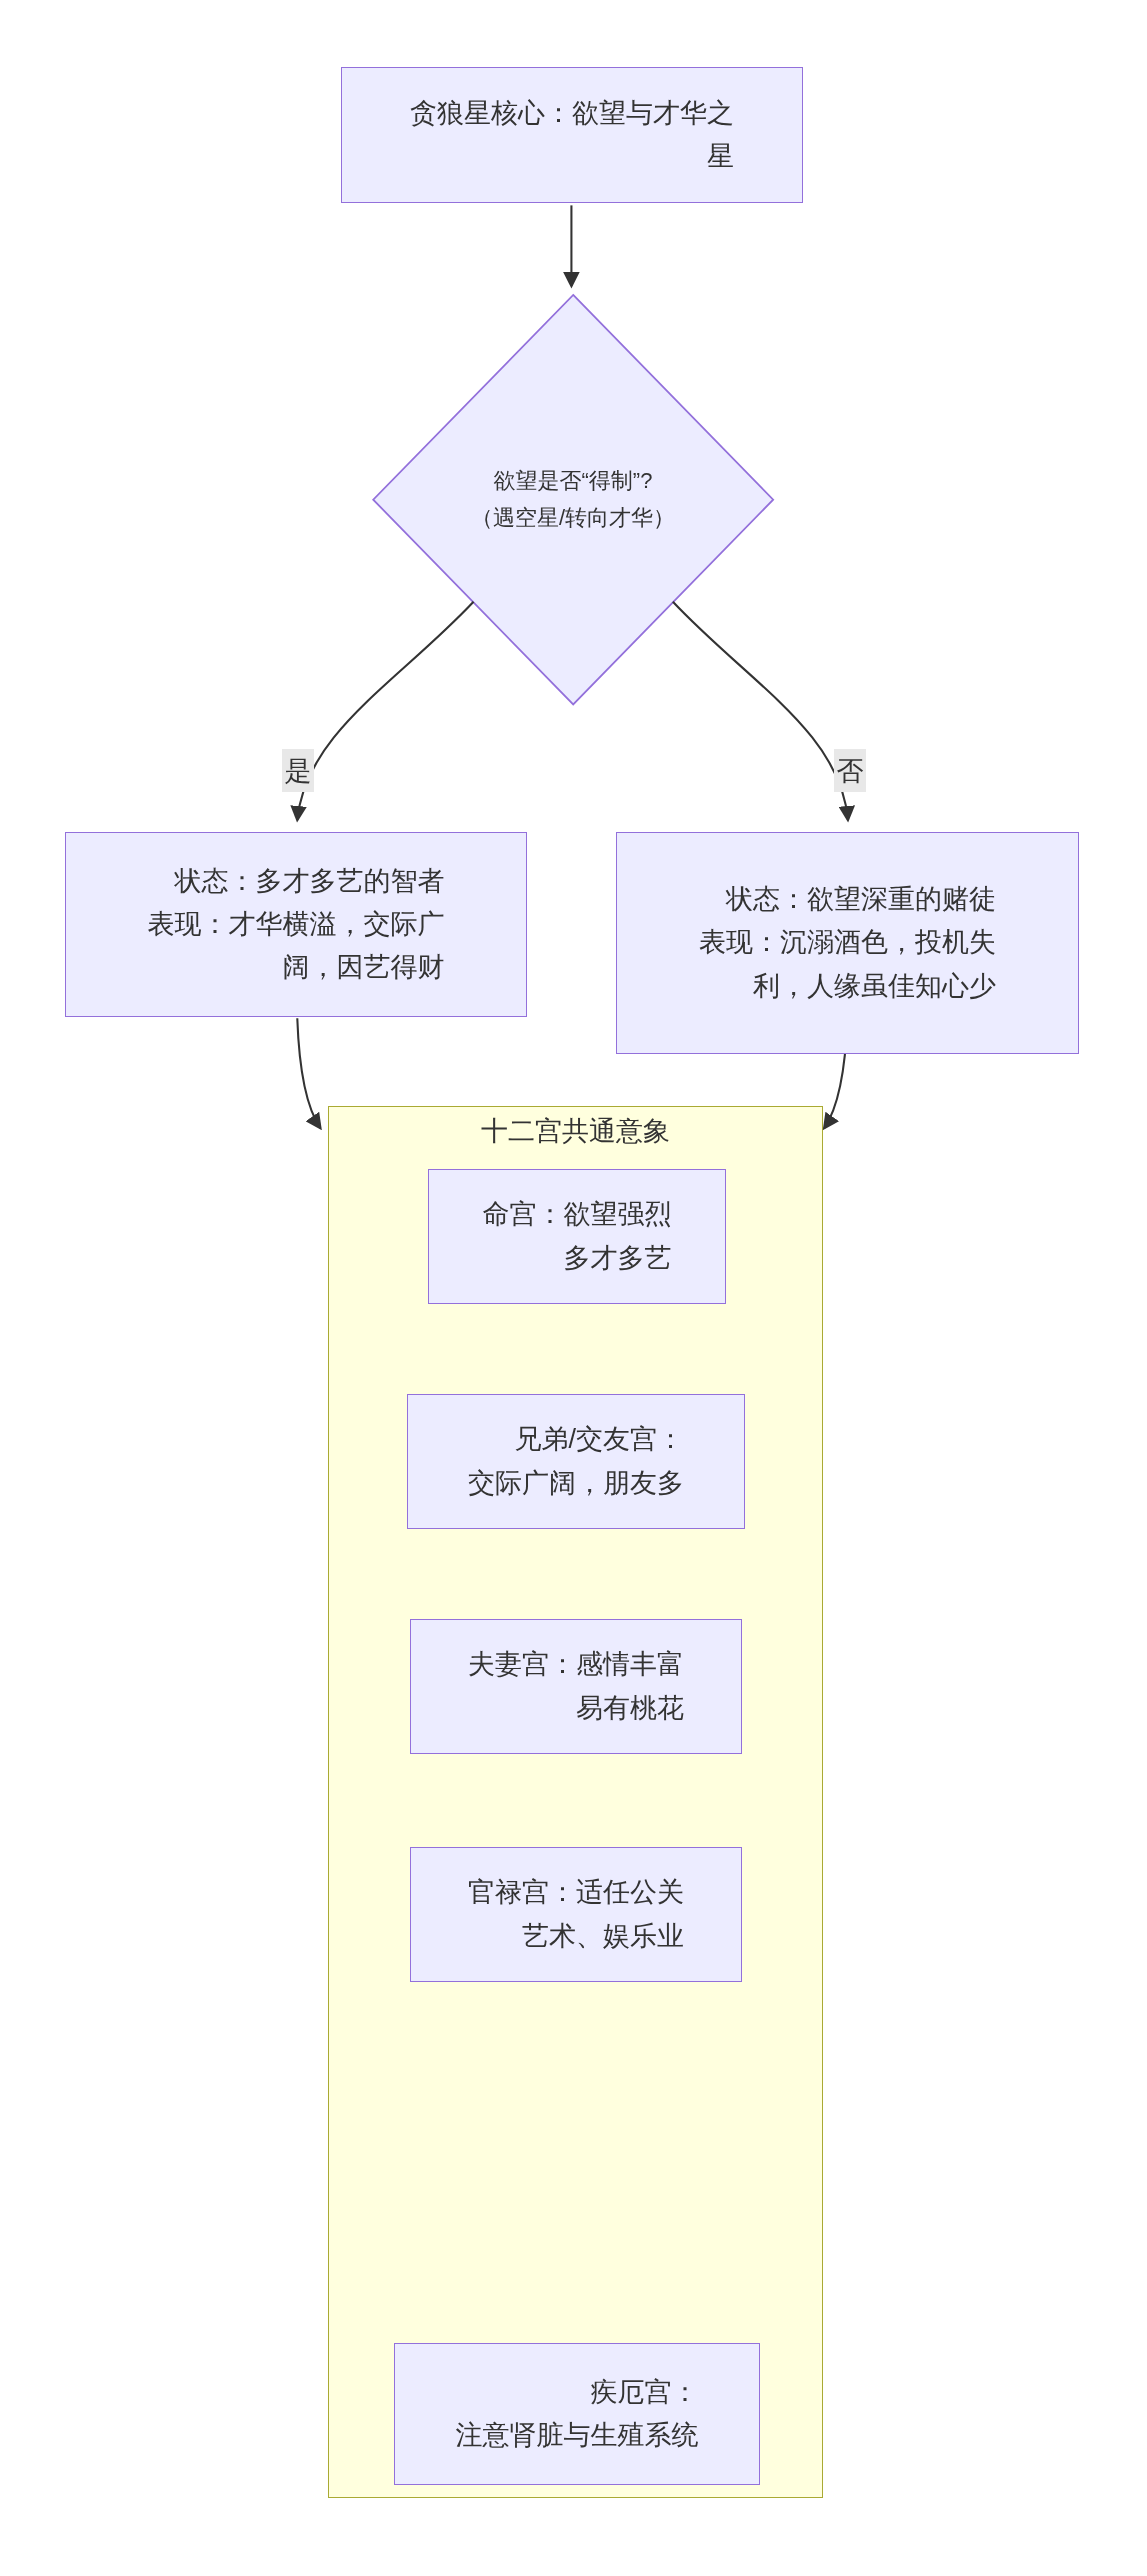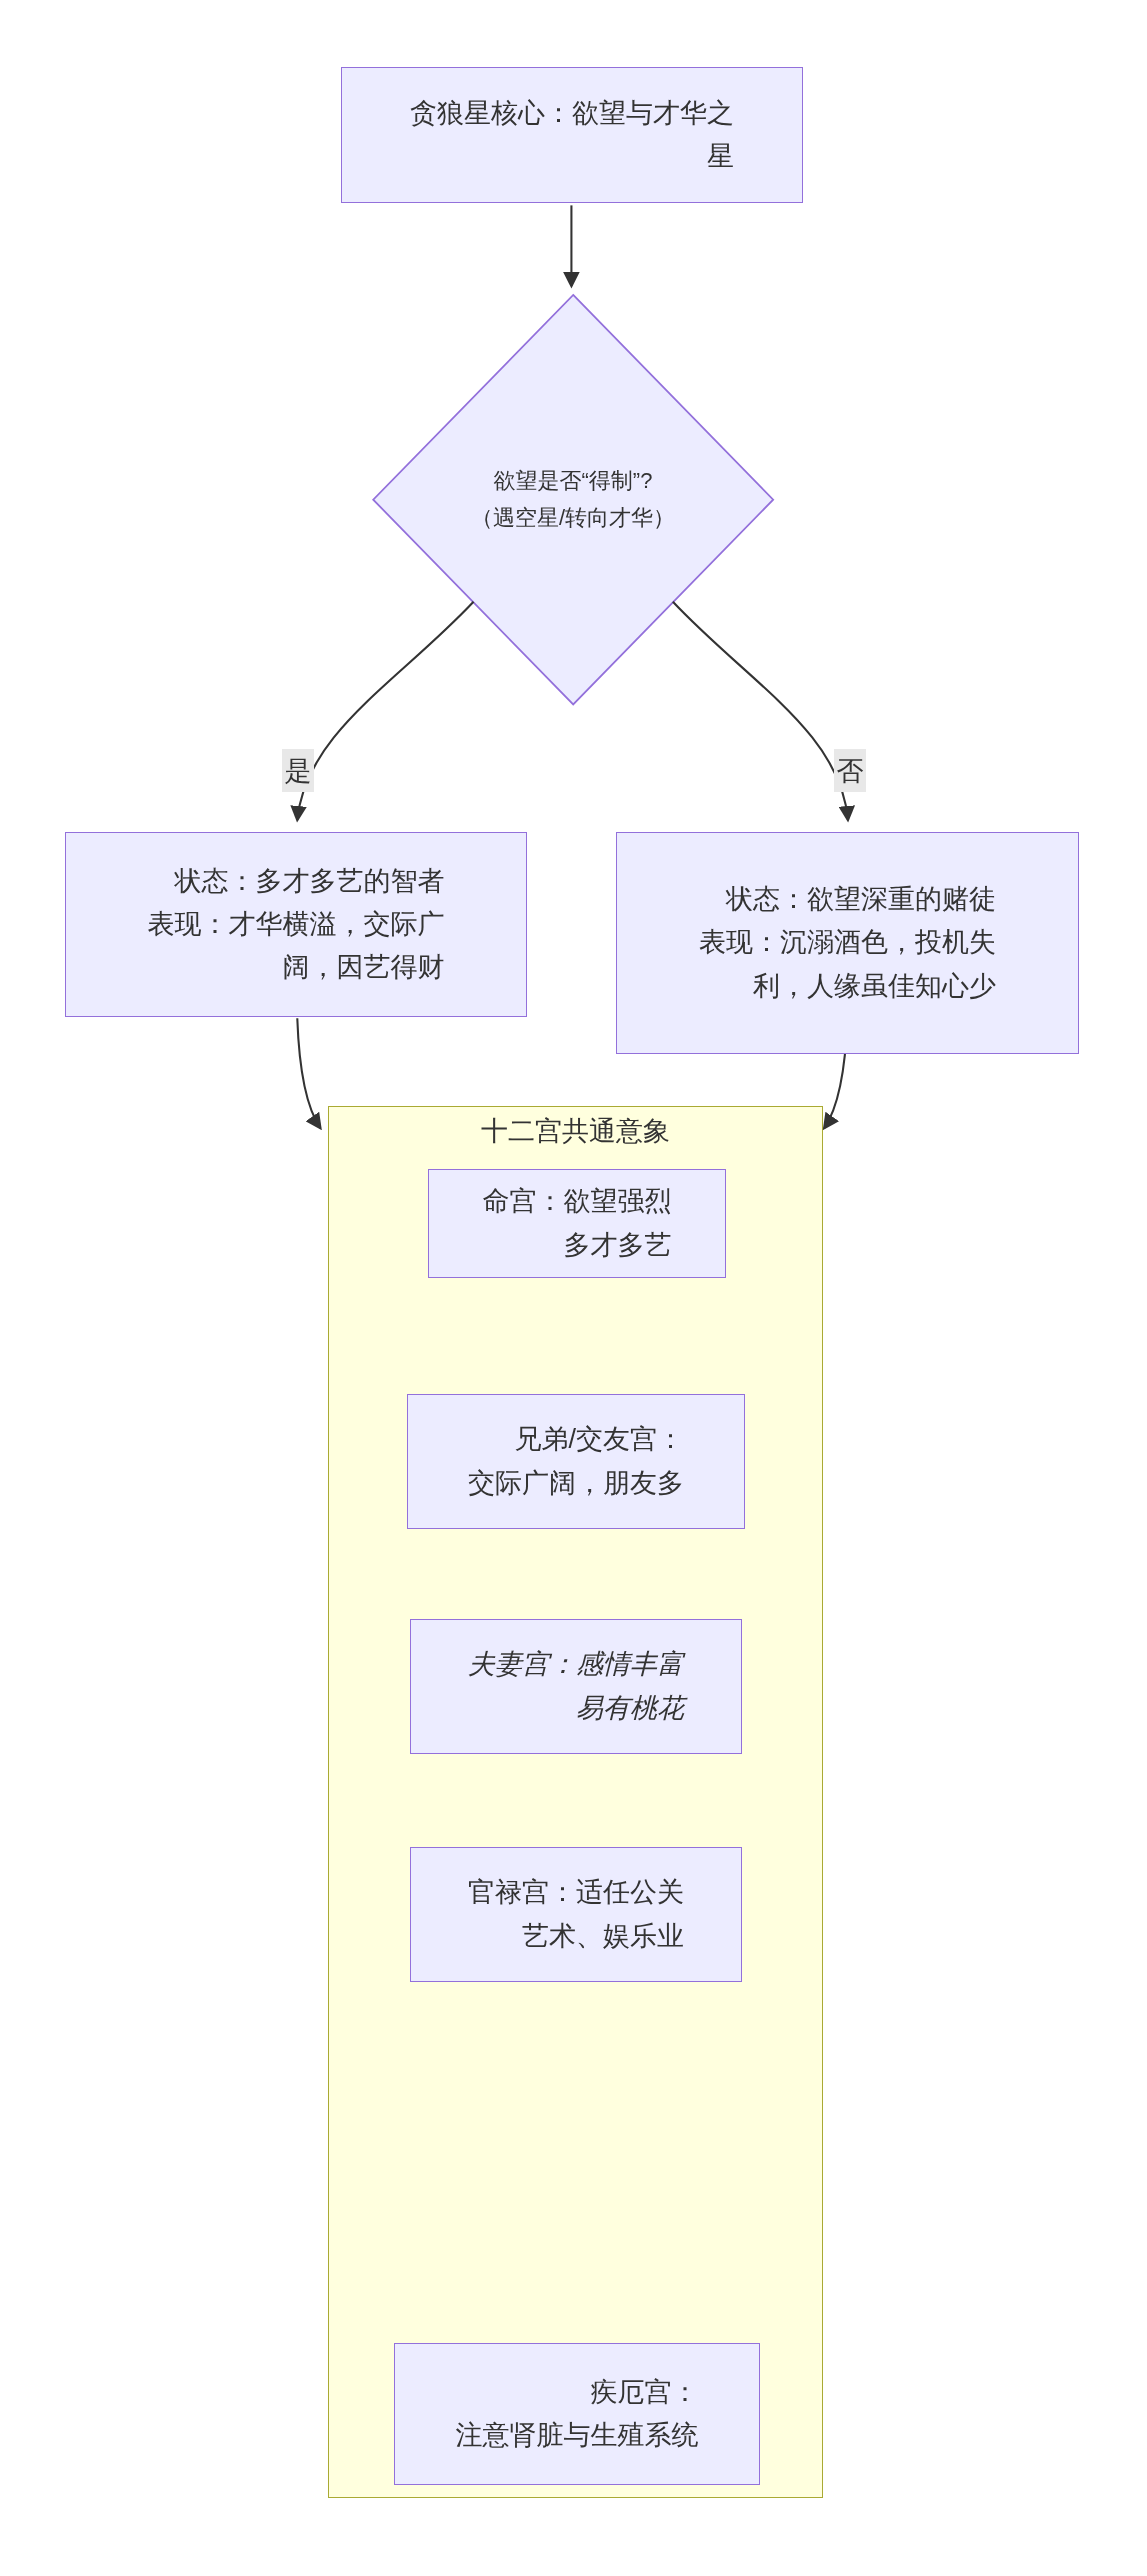--- a/index.html
+++ b/index.html
@@ -43,27 +43,27 @@
   }
 </style>
 </head>
 <body>
 
 <div class="canvas">
 
   <div class="cluster">
     <div class="cluster-title">十二宫共通意象</div>
 
-    <div class="node" style="left:99px;top:62px;width:298px;height:109px;">命宫：欲望强烈
+    <div class="node" style="left:99px;top:62px;width:298px;height:135px;">命宫：欲望强烈
 多才多艺</div>
 
     <div class="node" style="left:78px;top:287px;width:338px;height:135px;">兄弟/交友宫：
 交际广阔，朋友多</div>
 
-    <div class="node" style="left:81px;top:512px;width:332px;height:135px;font-style:italic;">夫妻宫：感情丰富
+    <div class="node" style="left:81px;top:512px;width:332px;height:135px;">夫妻宫：感情丰富
 易有桃花</div>
 
     <div class="node" style="left:81px;top:740px;width:332px;height:135px;">官禄宫：适任公关
 艺术、娱乐业</div>
 
 
     <div class="node" style="left:65px;top:1192px;width:366px;height:142px;margin-top:44px;">疾厄宫：
 注意肾脏与生殖系统</div>
   </div>
 

